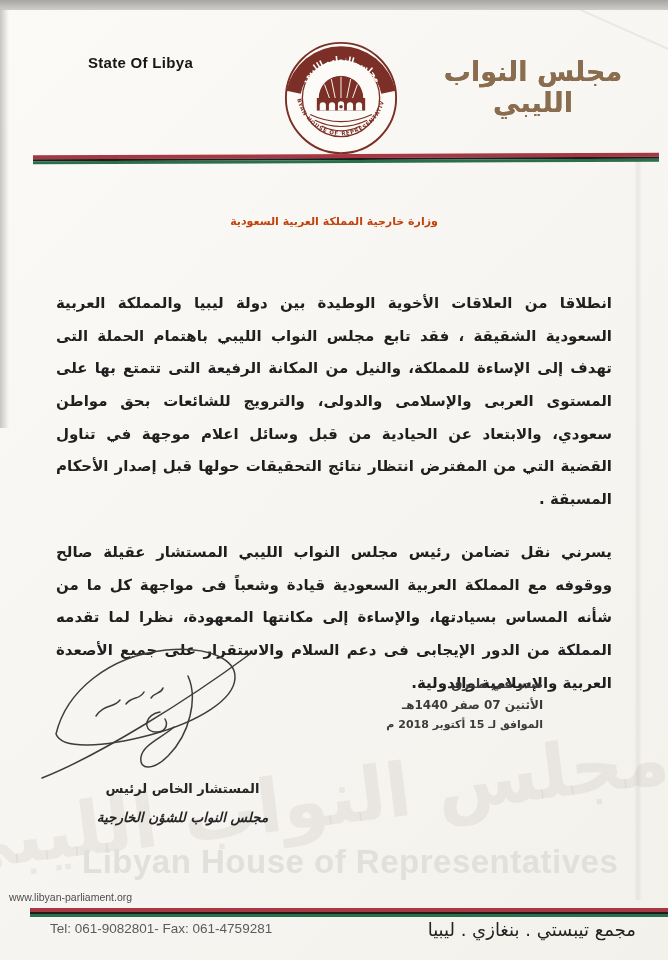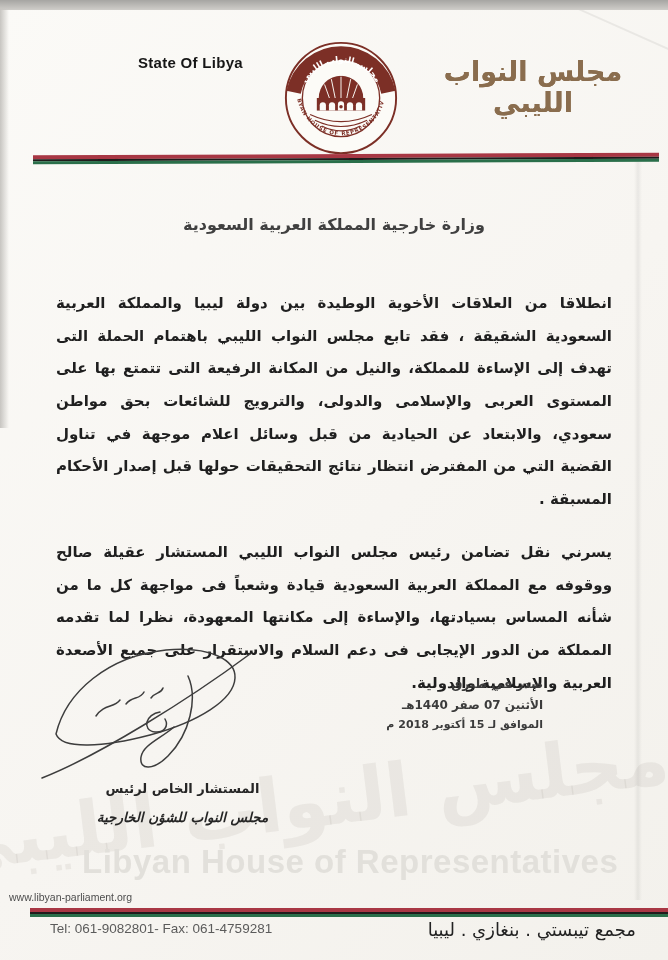--- a/index.html
+++ b/index.html
@@ -16,42 +16,42 @@
   .scan-top{position:absolute;top:0;left:0;right:0;height:10px;
     background:linear-gradient(#a6a5a2,#cfcdc9);z-index:5;}
   .scan-left{position:absolute;top:8px;left:0;width:9px;height:420px;
     background:linear-gradient(90deg,#c7c5c1,rgba(199,197,193,0));z-index:5;}
   .crease-right{position:absolute;top:160px;bottom:60px;left:634px;width:8px;
     background:linear-gradient(90deg,rgba(0,0,0,0),rgba(0,0,0,0.06),rgba(0,0,0,0));}
   .crease-corner{position:absolute;left:568px;top:30px;width:120px;height:2px;
     background:rgba(0,0,0,0.06);transform:rotate(24deg);}
 
   
-  .hdr-left{position:absolute;left:38px;top:54px;width:205px;text-align:right;}
+  .hdr-left{position:absolute;left:38px;top:54px;width:205px;text-align:center;}
   .hdr-left .state{font-family:"Liberation Sans",sans-serif;font-weight:bold;
     font-size:15px;color:#161616;letter-spacing:0.3px;}
   .hdr-left .house{font-family:"Liberation Serif",serif;font-size:21.5px;
     color:#8d7156;line-height:1.2;margin-top:2px;}
   .seal{position:absolute;left:283px;top:40px;width:116px;height:116px;}
   .hdr-right{position:absolute;left:428px;top:48px;width:210px;text-align:center;direction:rtl;}
   .hdr-right .dawla{font-size:17px;font-weight:bold;color:#1a1a1a;letter-spacing:1px;}
   .hdr-right .majlis{font-size:27px;font-weight:bold;color:#8a6d4e;margin-top:8px;
     text-shadow:0 0 0.6px #8a6d4e;}
 
   
   .stripe{position:absolute;z-index:2;}
   .stripe .red{height:4px;background:#a83744;}
   .stripe .blk{height:2px;background:#201c1c;}
   .stripe .grn{height:2.5px;background:#2a6f4a;}
   .stripe-top{top:154px;left:33px;right:9px;transform:rotate(-0.25deg);}
   .stripe-bottom{top:908px;left:30px;right:0;}
 
   
   .recipient{position:absolute;top:215px;left:0;right:0;text-align:center;
-    direction:rtl;font-size:16px;font-weight:bold;color:#404040;}
+    direction:rtl;font-size:11px;font-weight:bold;color:#c2410c;}
   .body-text{position:absolute;top:287px;left:56px;right:56px;direction:rtl;z-index:2;}
   .body-text p{margin:0;font-size:15px;line-height:2.18;font-weight:bold;
     color:#1f1f1f;text-align:justify;}
   .body-text p + p{margin-top:20px;}
 
   
   .signature{position:absolute;left:38px;top:638px;width:228px;height:152px;z-index:3;}
   .issued{position:absolute;left:298px;top:676px;width:245px;
     direction:rtl;z-index:2;}
   .issued .place{font-size:12.5px;font-weight:bold;color:#3b3b3b;}

